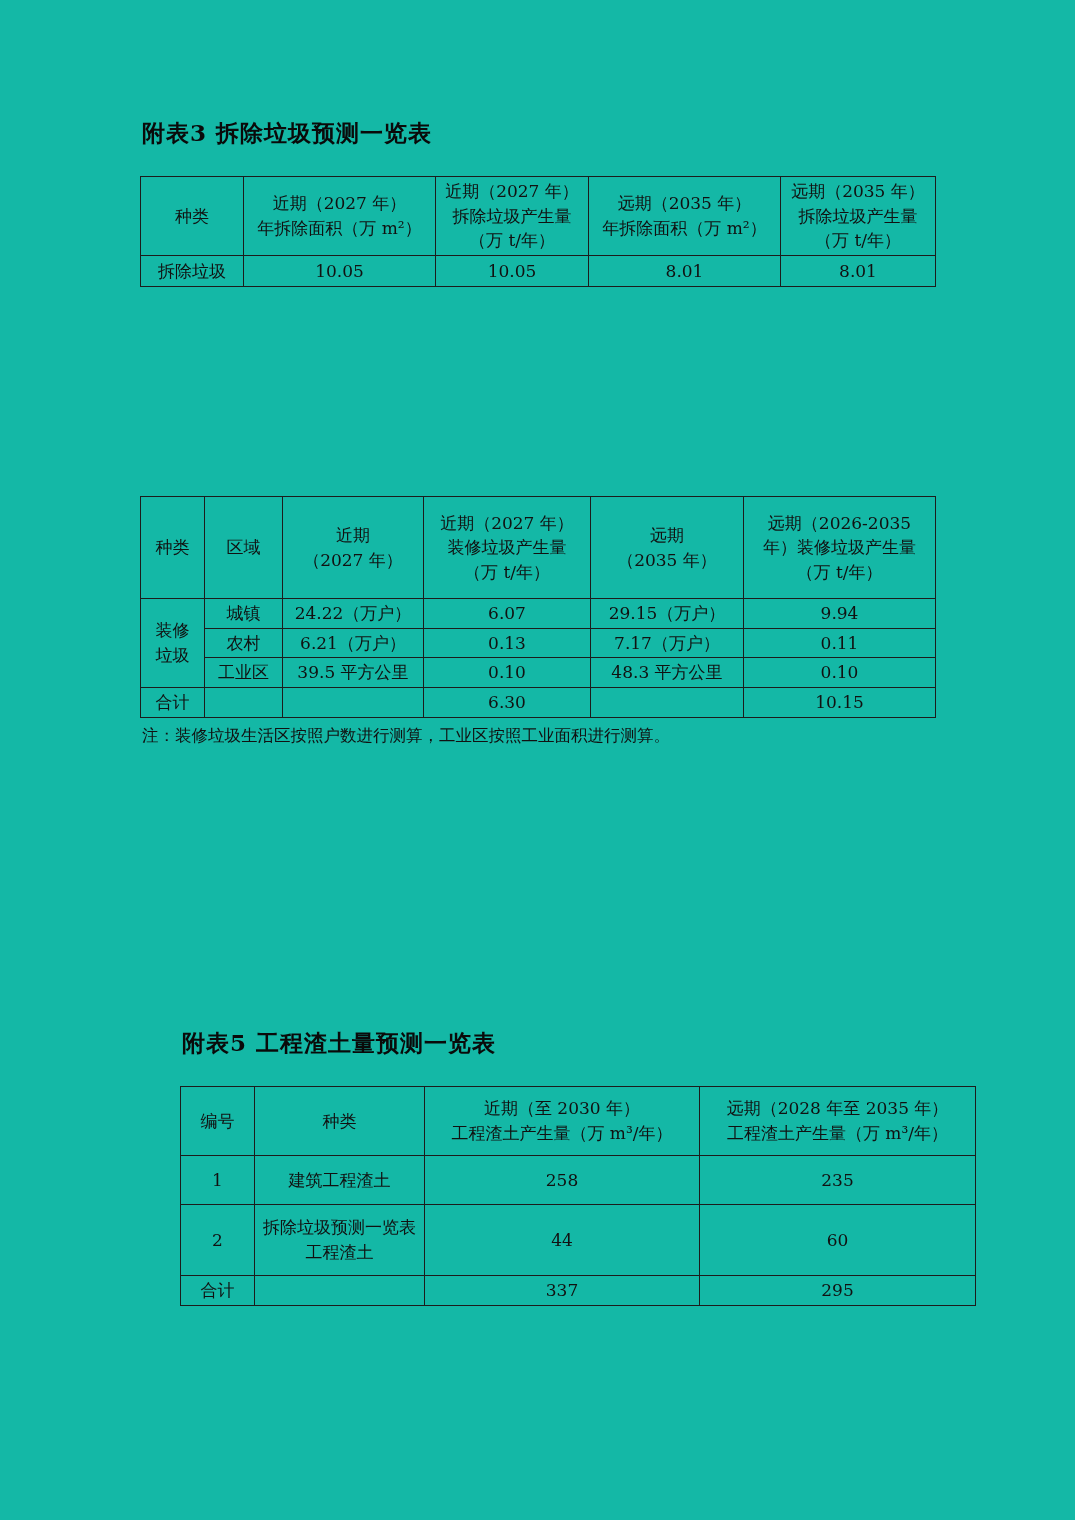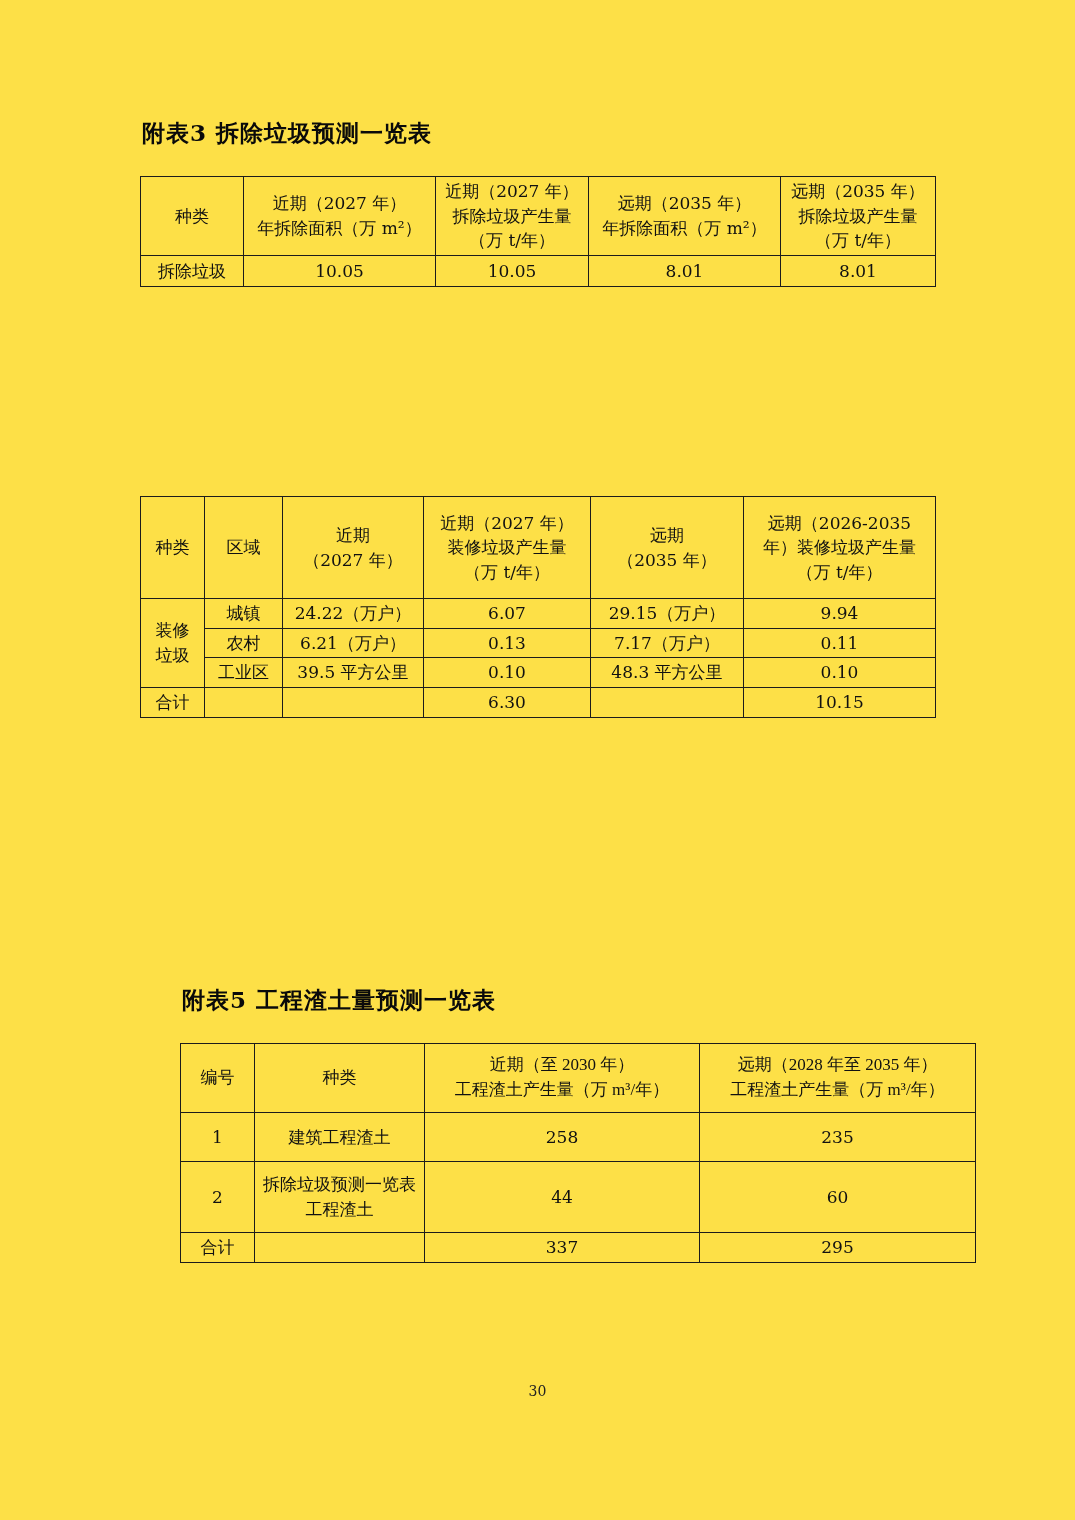--- a/index.html
+++ b/index.html
@@ -4,21 +4,21 @@
 <style>
   html, body {
     margin: 0;
     padding: 0;
     background: #ffffff;
   }
   .page {
     position: relative;
     width: 1075px;
     height: 1520px;
-    background: #fde047;
+    background: #14b8a6;
     color: #111111;
     font-family: "DejaVu Serif", "Liberation Serif", serif;
     overflow: hidden;
   }
   .doc-section {
     position: absolute;
     left: 140px;
     width: 796px;
   }
   .table-title {
@@ -44,21 +44,21 @@
     padding: 2px 4px;
     line-height: 1.45;
     white-space: pre-line;
     overflow: hidden;
   }
   tr.h-t3-head { height: 72px; }
   tr.h-t3-row  { height: 31px; }
   tr.h-t4-head { height: 102px; }
   tr.h-t4-row  { height: 28px; }
   tr.h-t4-total{ height: 26px; }
-  tr.h-t5-head { height: 69px; font-family: Liberation Serif, serif; }
+  tr.h-t5-head { height: 69px; }
   tr.h-t5-row1 { height: 49px; }
   tr.h-t5-row2 { height: 71px; }
   tr.h-t5-total{ height: 25px; }
   .table-note {
     margin: 6px 0 0 2px;
     font-size: 16.5px;
     line-height: 1.4;
     color: #111111;
   }
   .page-number {
@@ -166,23 +166,24 @@
         <tr class="h-t4-total">
           <td>合计</td>
           <td></td>
           <td></td>
           <td>6.30</td>
           <td></td>
           <td>10.15</td>
         </tr>
       </tbody>
     </table>
+    <p class="table-note">注：装修垃圾生活区按照户数进行测算，工业区按照工业面积进行测算。</p>
   </section>
 
-  <section class="doc-section" style="top:985px;padding-left:40px;">
+  <section class="doc-section" style="top:1028px;padding-left:40px;">
     <h2 class="table-title">附表5 工程渣土量预测一览表</h2>
     <table class="doc-table">
       <colgroup>
         <col style="width:74px">
           <col style="width:170px">
           <col style="width:275px">
           <col style="width:276px">
       </colgroup>
       <thead>
         <tr class="h-t5-head">
@@ -211,15 +212,14 @@
         <tr class="h-t5-total">
           <td>合计</td>
           <td></td>
           <td>337</td>
           <td>295</td>
         </tr>
       </tbody>
     </table>
   </section>
 
-  <div class="page-number">30</div>
 
 </div>
 
 </body></html>

